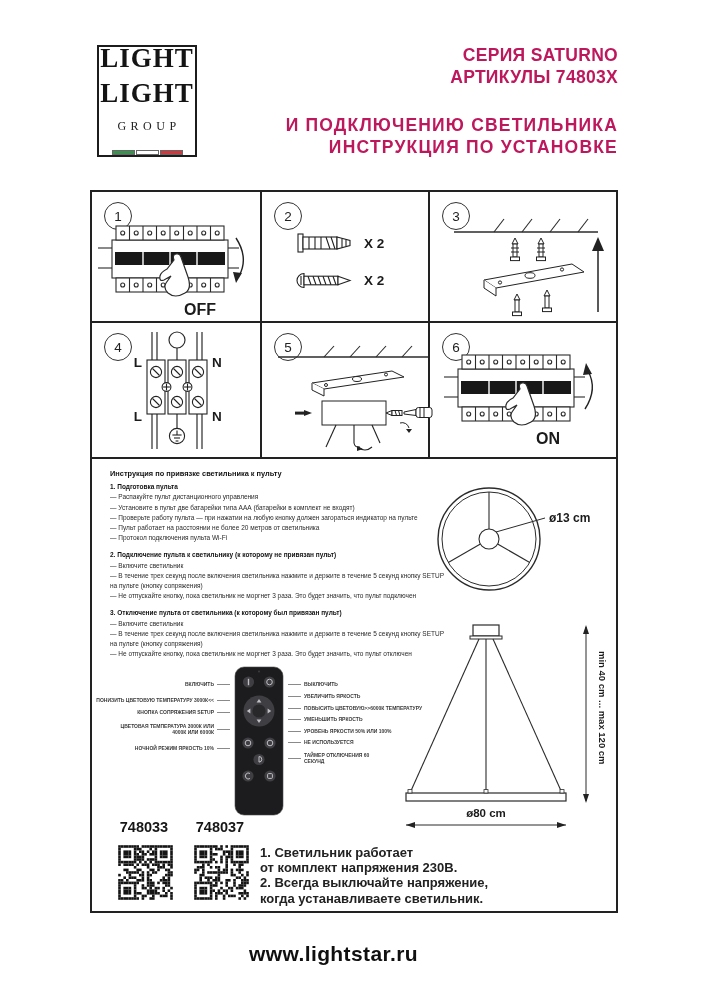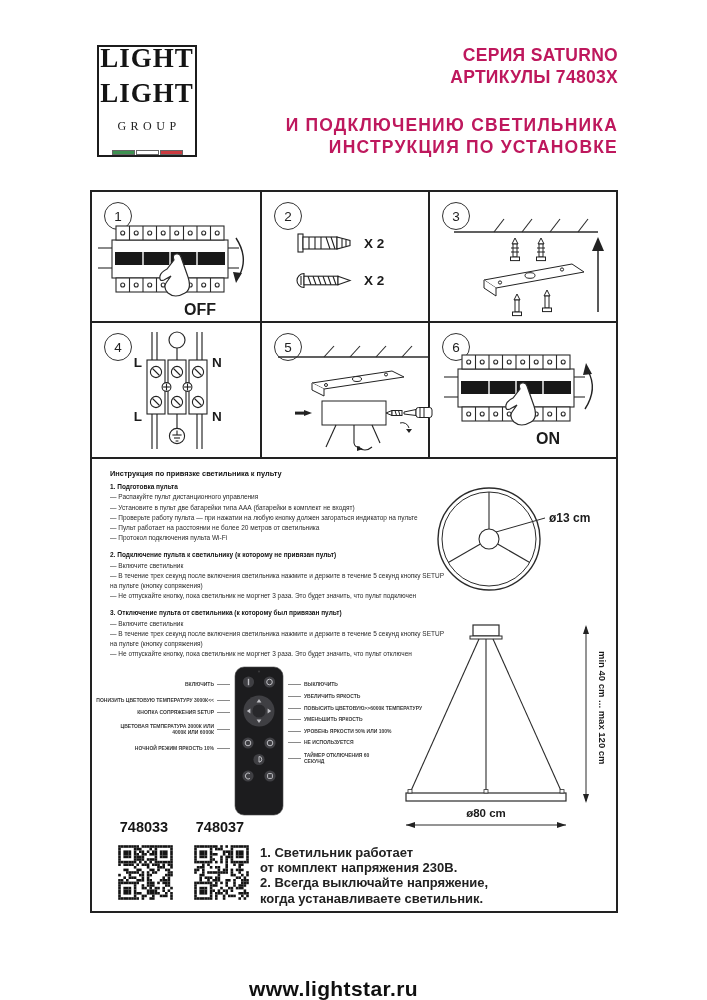--- a/index.html
+++ b/index.html
@@ -40,21 +40,21 @@
   .llbl .tx{max-width:118px;margin-right:3px;}
   .rlbl{left:196px;width:160px;}
   .rlbl .tx{max-width:132px;margin-left:3px;}
   .ll1{top:225px}.ll2{top:241px}.ll3{top:253px}.ll4{top:270px}.ll5{top:289px}
   .rl1{top:225px}.rl2{top:237px}.rl3{top:249px}.rl4{top:260px}.rl5{top:272px}.rl6{top:283px}.rl7{top:299px}
   .ll4 .tx{max-width:100px}.rl7 .tx{max-width:72px}
   
   .model{top:360px;font-size:14.5px;font-weight:600;color:#161616;text-align:center;width:72px;}
   .qr{top:381px;width:64px;height:64px;}
   .notes{left:168px;top:386px;font-size:13px;font-weight:600;line-height:15.2px;color:#222;}
-  .site{left:0;top:942px;width:667px;text-align:center;font-size:21px;font-weight:700;letter-spacing:.4px;color:#101010;margin-top:35px;}
+  .site{left:0;top:942px;width:667px;text-align:center;font-size:21px;font-weight:700;letter-spacing:.4px;color:#101010;}
 </style>
 </head>
 <body>
 
 <div class="page">
 
   <div class="abs logo-box">
     <div class="logo-word">LIGHT</div>
     <div class="logo-word">LIGHT</div>
     <div class="logo-group">GROUP</div>

